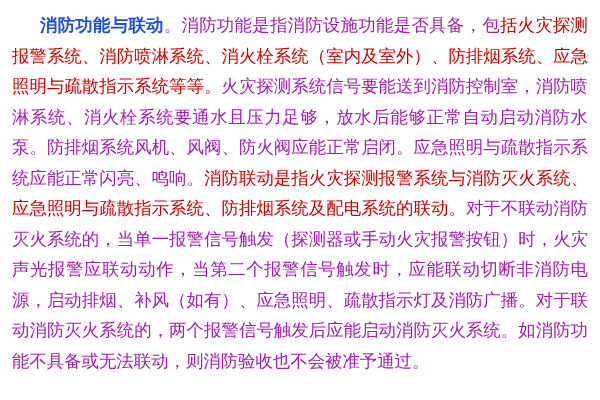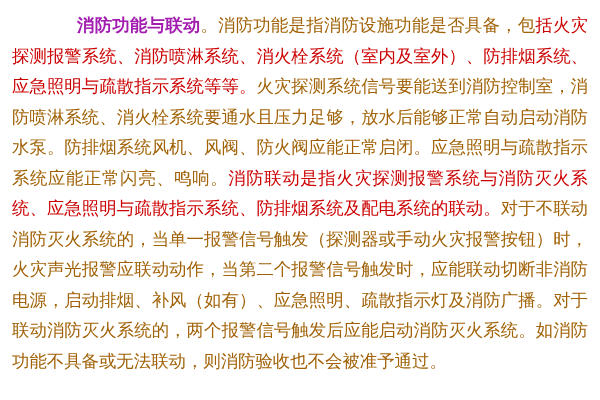--- a/index.html
+++ b/index.html
@@ -28,29 +28,28 @@
     color: #1a1a1a;
     text-align: justify;
     text-justify: inter-ideograph;
     letter-spacing: 0px;
   }
   .para {
     margin: 0;
     text-indent: 28px;
   }
   .title-run {
-    color: #a21caf;
+    color: #1d4ed8;
     font-weight: bold;
-    margin-left: 37px;
   }
   .red {
     color: #cc0000;
   }
   .black {
-    color: #a16207;
+    color: #a21caf;
   }
 </style>
 </head>
 <body>
 
 <div class="page">
   <div class="article">
     <p class="para">
       <span class="title-run">消防功能与联动</span><span class="black">。消防功能是指消防设施功能是否具备，包</span><span class="red">括火灾探测报警系统、消防喷淋系统、消火栓系统（室内及室外）、防排烟系统、应急照明与疏散指示系统等等。</span><span class="black">火灾探测系统信号要能送到消防控制室，消防喷淋系统、消火栓系统要通水且压力足够，放水后能够正常自动启动消防水泵。防排烟系统风机、风阀、防火阀应能正常启闭。应急照明与疏散指示系统应能正常闪亮、鸣响。</span><span class="red">消防联动是指火灾探测报警系统与消防灭火系统、应急照明与疏散指示系统、防排烟系统及配电系统的联动。</span><span class="black">对于不联动消防灭火系统的，当单一报警信号触发（探测器或手动火灾报警按钮）时，火灾声光报警应联动动作，当第二个报警信号触发时，应能联动切断非消防电源，启动排烟、补风（如有）、应急照明、疏散指示灯及消防广播。对于联动消防灭火系统的，两个报警信号触发后应能启动消防灭火系统。如消防功能不具备或无法联动，则消防验收也不会被准予通过。</span>
     </p>

